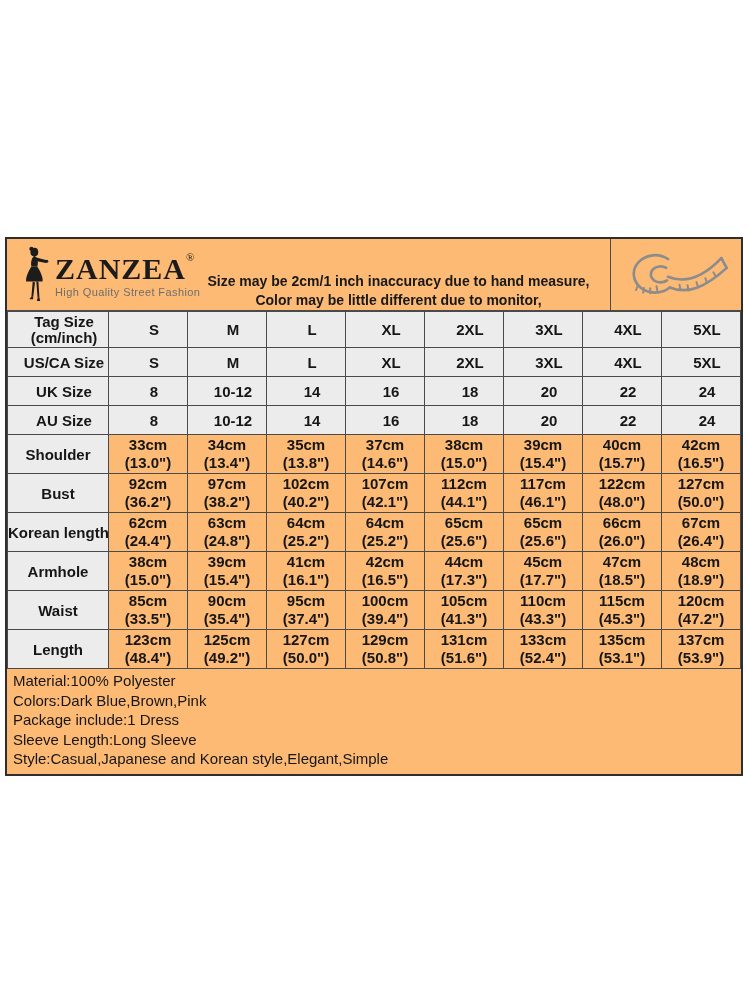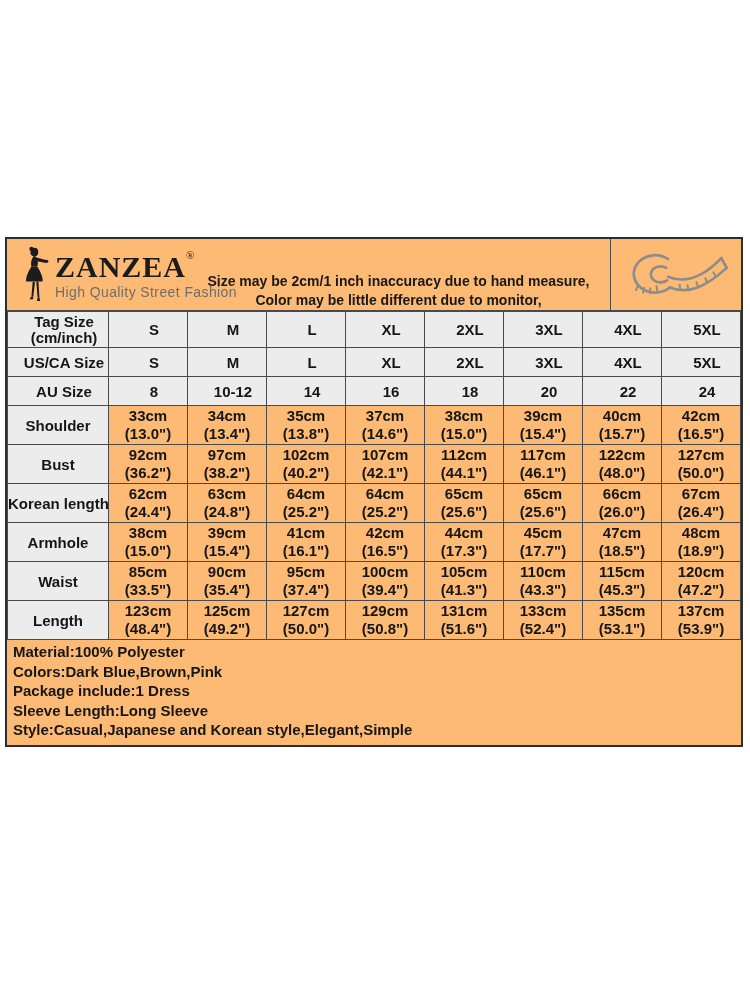--- a/index.html
+++ b/index.html
@@ -14,40 +14,40 @@
   
   .band { display:flex; align-items:stretch; height:71px; border-bottom:1px solid #4a4a4a; }
   .brand { width:180px; display:flex; align-items:center; padding-left:10px; box-sizing:border-box; }
   .brand svg { flex:0 0 auto; }
   .brand-text { margin-left:2px; line-height:1; }
   .brand-name {
     font-family:"Liberation Serif", serif; font-weight:700; font-size:30px;
     letter-spacing:1px; color:#1b1b1b; white-space:nowrap;
   }
   .brand-name sup { font-size:11px; font-weight:400; vertical-align:18px; letter-spacing:0; }
-  .brand-tagline { font-size:14px; color:#6e6e6e; letter-spacing:0.4px; margin-top:3px; white-space:nowrap; }
+  .brand-tagline { font-size:11px; color:#6e6e6e; letter-spacing:0.4px; margin-top:3px; white-space:nowrap; }
   .notice {
     flex:1; display:flex; flex-direction:column; justify-content:flex-end;
     text-align:center; font-weight:700; font-size:14px; line-height:19px; color:#181818;
   }
   .tape-cell { width:130px; border-left:1px solid #4a4a4a; display:flex; align-items:center; justify-content:center; }
   
   table.size { width:100%; border-collapse:collapse; table-layout:fixed; }
   table.size col.lab { width:101px; }
   table.size th, table.size td {
     border:1px solid #4a4a4a; text-align:center; vertical-align:middle;
     font-weight:700; font-size:15px; color:#161616; padding:1px 0; white-space:nowrap;
   }
   .shade { background:#ececec; }
   tr.size-row th, tr.size-row td { height:26px;padding-left:12px; }
   tr.tag-row th, tr.tag-row td { height:33px; line-height:16px; }
   tr.measure-row th, tr.measure-row td { height:36px; }
   .two-line div { line-height:18px; }
   
-  .details { padding:2px 6px 5px 6px; font-size:15px; font-weight:700; line-height:19.5px; color:#161616; }
+  .details { padding:2px 6px 5px 6px; font-size:15px; font-weight:400; line-height:19.5px; color:#161616; }
 </style>
 </head>
 <body>
 
 <div class="sheet">
   <div class="panel">
 
     <div class="band">
       <div class="brand">
         <svg width="36" height="60" viewBox="0 0 44 92">
@@ -129,20 +129,31 @@
             <td class="shade">S</td>
             <td class="shade">M</td>
             <td class="shade">L</td>
             <td class="shade">XL</td>
             <td class="shade">2XL</td>
             <td class="shade">3XL</td>
             <td class="shade">4XL</td>
             <td class="shade">5XL</td>
           </tr>
           <tr class="size-row">
+            <th class="shade">UK Size</th>
+            <td class="shade">8</td>
+            <td class="shade">10-12</td>
+            <td class="shade">14</td>
+            <td class="shade">16</td>
+            <td class="shade">18</td>
+            <td class="shade">20</td>
+            <td class="shade">22</td>
+            <td class="shade">24</td>
+          </tr>
+          <tr class="size-row">
             <th class="shade">AU Size</th>
             <td class="shade">8</td>
             <td class="shade">10-12</td>
             <td class="shade">14</td>
             <td class="shade">16</td>
             <td class="shade">18</td>
             <td class="shade">20</td>
             <td class="shade">22</td>
             <td class="shade">24</td>
           </tr>

